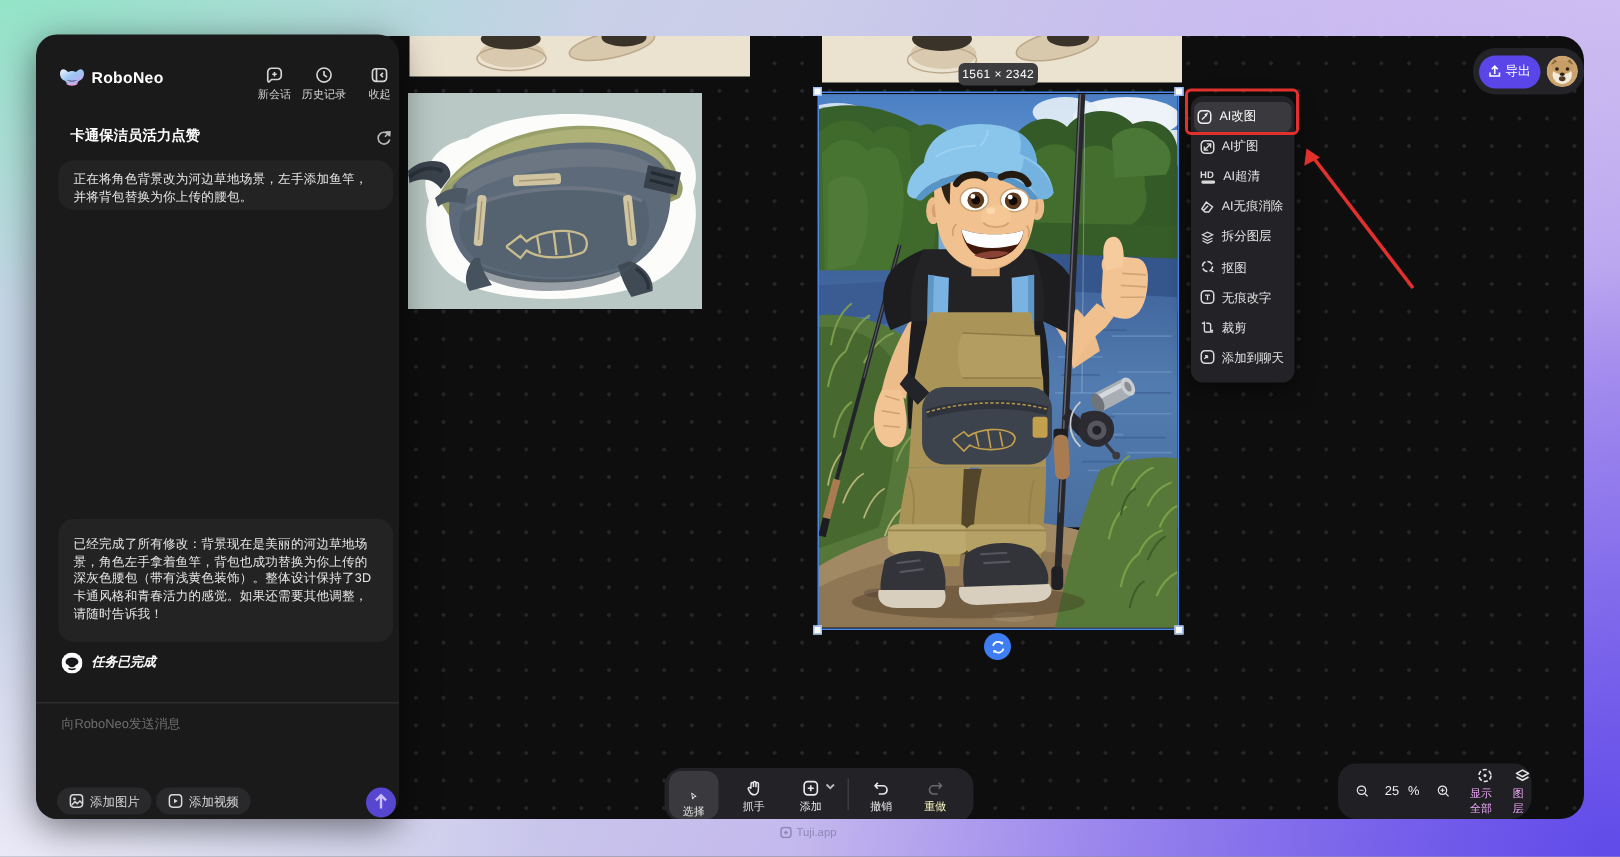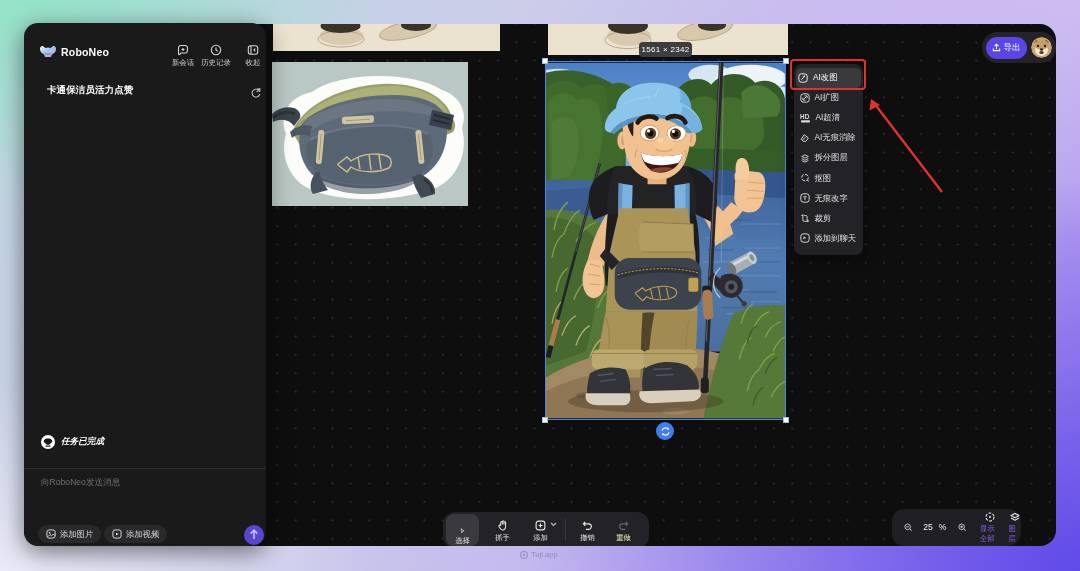--- a/index.html
+++ b/index.html
@@ -73,21 +73,21 @@
     background:#232327; border-radius:12px; display:flex; align-items:center; }
   .tb { width:33px; display:flex; flex-direction:column; align-items:center; gap:2.5px; color:#e8e8e8; padding-top:4px; }
   .tb .lb { font-size:7.3px; }
   .tb.sel { background:#3a3a3e; border-radius:8px; height:32px; justify-content:center; padding-top:14px; }
   .tbdiv { width:1px; height:21px; background:#3c3c40; margin:0 3px; }
 
   
   #zoombar { position:absolute; left:867.5px; top:484.5px; width:129px; height:37.5px;
     background:#202024; border-radius:12px 12px 14px 12px; display:flex; align-items:center; color:#e8e8e8; }
   #zoombar .pct { font-size:8.6px; color:#f0f0f0; }
-  .zb { display:flex; flex-direction:column; align-items:center; gap:1.5px; color:#8b5cf6; }
+  .zb { display:flex; flex-direction:column; align-items:center; gap:1.5px; color:#f0abfc; }
   .zb .lb { font-size:7.3px; }
 
   
   #panel { position:absolute; left:24px; top:23px; width:242px; height:523px;
     background:#1a1a1b; border-radius:14px; overflow:hidden; z-index:5; box-shadow:0 6px 24px rgba(0,0,0,.5); }
   #logo-row { position:absolute; left:15px; top:21px; height:16px; display:flex; align-items:center; }
   #logo-row .name { color:#fff; font-weight:bold; font-size:10.5px; letter-spacing:.2px; margin-left:4px; }
   .hbtn { position:absolute; top:20px; width:34px; text-align:center; color:#d2d2d2; }
   .hbtn .ic { height:13px; display:flex; align-items:flex-end; justify-content:center; }
   .hbtn .lb { font-size:7.4px; margin-top:2px; white-space:nowrap; }
@@ -575,20 +575,22 @@
       <div class="lb">收起</div>
     </div>
   <div id="title">卡通保洁员活力点赞</div>
   <div id="share" class="abs" style="left:227px; top:61px;">
     <svg width="10" height="10" viewBox="0 0 11 11">
         <path d="M9.5,4 a4.3,4.3 0 1 0 .2,2.6" fill="none" stroke="#b9b9b9" stroke-width="1.2"></path>
         <path d="M6.5,1.2 L9.8,1 L9.6,4.3" fill="none" stroke="#b9b9b9" stroke-width="1.2"></path>
         <path d="M9.7,1.1 L6.2,4.6" stroke="#b9b9b9" stroke-width="1.2"></path>
       </svg>
   </div>
+  <div class="bubble" id="bub1">正在将角色背景改为河边草地场景，左手添加鱼竿，并将背包替换为你上传的腰包。</div>
+  <div class="bubble" id="bub2">已经完成了所有修改：背景现在是美丽的河边草地场景，角色左手拿着鱼竿，背包也成功替换为你上传的深灰色腰包（带有浅黄色装饰）。整体设计保持了3D卡通风格和青春活力的感觉。如果还需要其他调整，请随时告诉我！</div>
   <div id="done">
     <svg width="14" height="14" viewBox="0 0 14 14">
         <circle cx="7" cy="7" r="7" fill="#fff"></circle>
         <path d="M2.8,5.6 C3.5,4 5,3.4 7,3.4 C9,3.4 10.5,4 11.2,5.6 C11.6,6.8 10.8,8 9.6,8.2 C9,9.4 8,9.9 7,9.9 C6,9.9 5,9.4 4.4,8.2 C3.2,8 2.4,6.8 2.8,5.6 Z" fill="#17171a"></path>
         <path d="M4.6,10.6 C5.2,11.5 8.8,11.5 9.4,10.6" stroke="#17171a" stroke-width="1.1" fill="none"></path>
       </svg>
     任务已完成</div>
   <div id="divider"></div>
   <div id="ph">向RoboNeo发送消息</div>
   <div class="pill" style="left:14px;">

